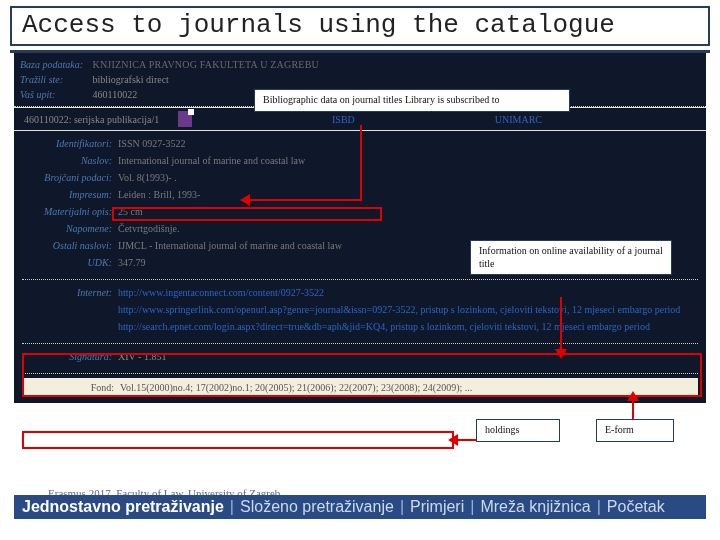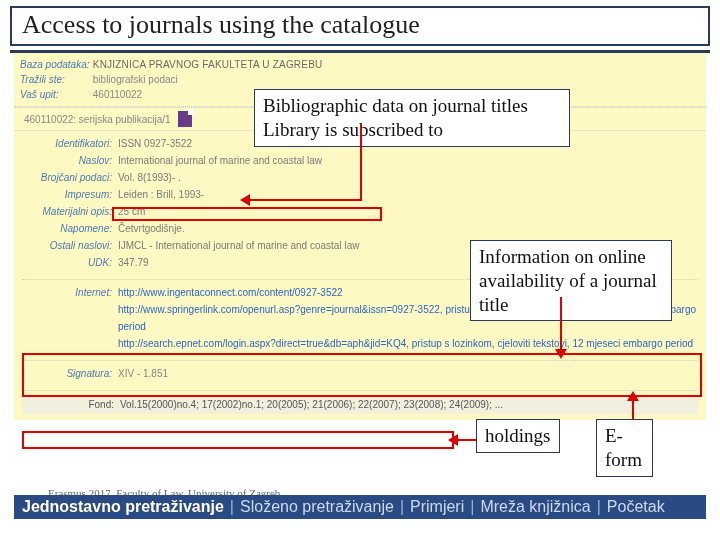--- a/index.html
+++ b/index.html
@@ -7,37 +7,38 @@
     width: 720px; height: 540px;
     font-family: Arial, Helvetica, sans-serif;
     background: #fff;
     position: relative;
     overflow: hidden;
   }
   .slide-title-bar {
     border: 2px solid #2a3a5a;
     margin: 6px 10px 4px 10px;
     padding: 2px 10px 4px 10px;
-    font-family: Liberation Serif, serif;
+    font-family: Liberation Mono, monospace;
     font-size: 26px;
     font-weight: 400;
     color: #222;
     background: #fff;
   }
   .divider { height: 3px; background: #2a3a5a; margin: 2px 10px 0 10px; }
 
   .canvas { position: relative; width: 100%; height: 470px; }
 
   .screenshot {
     position: absolute;
     left: 14px; top: 0;
     width: 692px;
     font-size: 10px;
     color: #6a7a8a;
-    background: #fef9c3;
+    background: #0f172a;
+    font-family: Liberation Serif, serif;
   }
   .scr-header {
     padding: 4px 6px 2px 6px;
     line-height: 1.5;
   }
   .scr-header .lbl { color: #4a7ab0; font-style: italic; display: inline-block; width: 70px; }
   .scr-header .val { color: #888; }
   .scr-header .val-strong { color: #6a6a6a; text-transform: uppercase; letter-spacing: .2px; }
   .scr-hr { border-top: 1px dotted #cfcfbf; margin: 2px 0 0 0; }
 
@@ -91,29 +92,29 @@
     width: 432px; height: 18px;
     border: 2px solid #e00000;
     pointer-events: none;
   }
 
   .callout {
     position: absolute;
     background: #fff;
     border: 1.5px solid #2a3a5a;
     font-family: Georgia, 'Times New Roman', serif;
-    font-size: 19px;
+    font-size: 10px;
     color: #111;
     padding: 4px 8px;
     line-height: 1.25;
   }
   .callout.big   { left: 254px; top: 36px;  width: 316px; }
   .callout.mid   { left: 470px; top: 187px; width: 202px; }
   .callout.small1{ left: 476px; top: 366px; width: 84px; text-align: left; }
-  .callout.small2{ left: 596px; top: 366px; width: 57px; text-align: left; }
+  .callout.small2{ left: 596px; top: 366px; width: 78px; text-align: left; }
 
   
   .arrow { position: absolute; pointer-events: none; }
   .arrow .shaft { position:absolute; background:#e00000; }
   .arrow .head  { position:absolute; width:0;height:0; }
   
   .a1 .s1 { left: 360px; top: 72px; width: 2px; height: 76px; }
   .a1 .s2 { left: 248px; top: 146px; width: 114px; height: 2px; }
   .a1 .h  { left: 240px; top: 141px; border-top:6px solid transparent; border-bottom:6px solid transparent; border-right:10px solid #e00000; }
   
@@ -157,21 +158,21 @@
 </div>
 <div class="divider"></div>
 
 <div class="canvas">
 
   <div class="screenshot">
     <div class="scr-header">
       <div><span class="lbl">Baza podataka:</span>
            <span class="val-strong">KNJIZNICA PRAVNOG FAKULTETA U ZAGREBU</span></div>
       <div><span class="lbl">Tražili ste:</span>
-           <span class="val">bibliografski podaci</span></div>
+           <span class="val">bibliografski direct</span></div>
       <div><span class="lbl">Vaš upit:</span>
            <span class="val">460110022</span></div>
     </div>
     <div class="scr-hr"></div>
 
     <div class="toolbar-row">
       <span class="record-id">460110022: serijska publikacija/1</span>
       <span class="tool-icon"></span>
       <span>ISBD</span>
       <span>UNIMARC</span>

